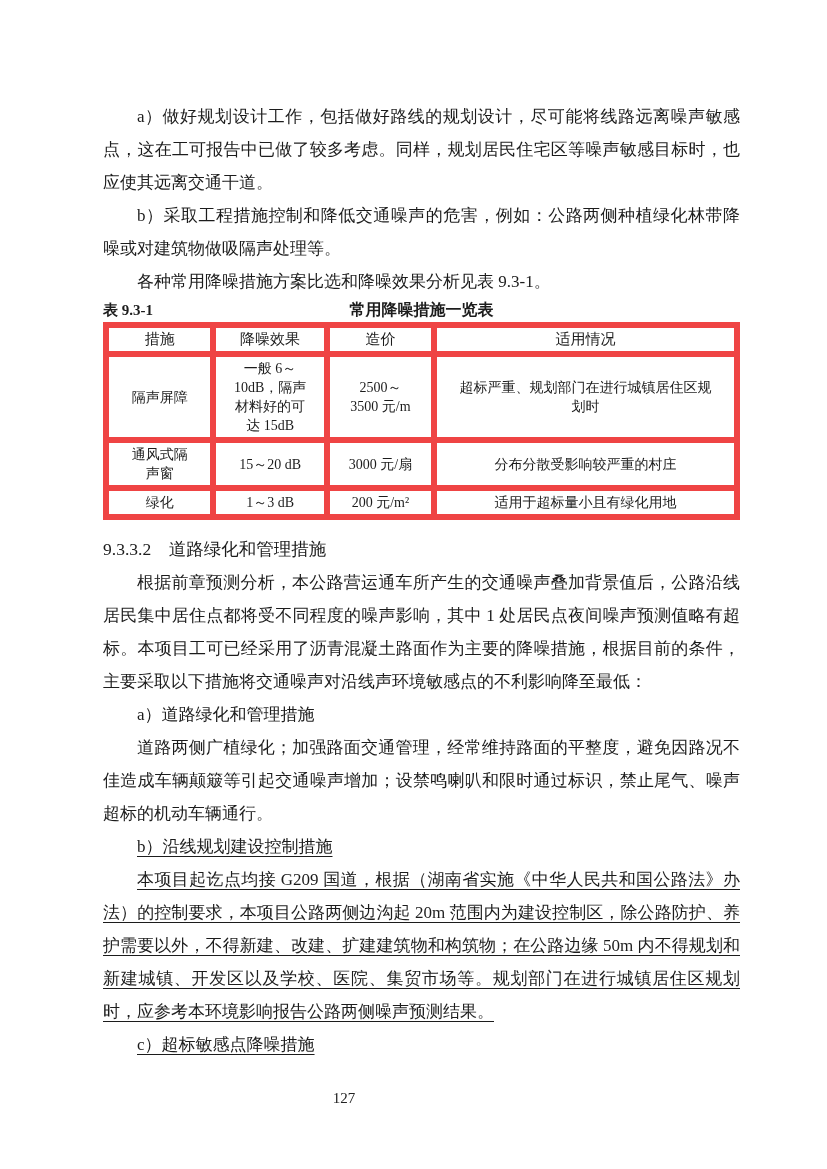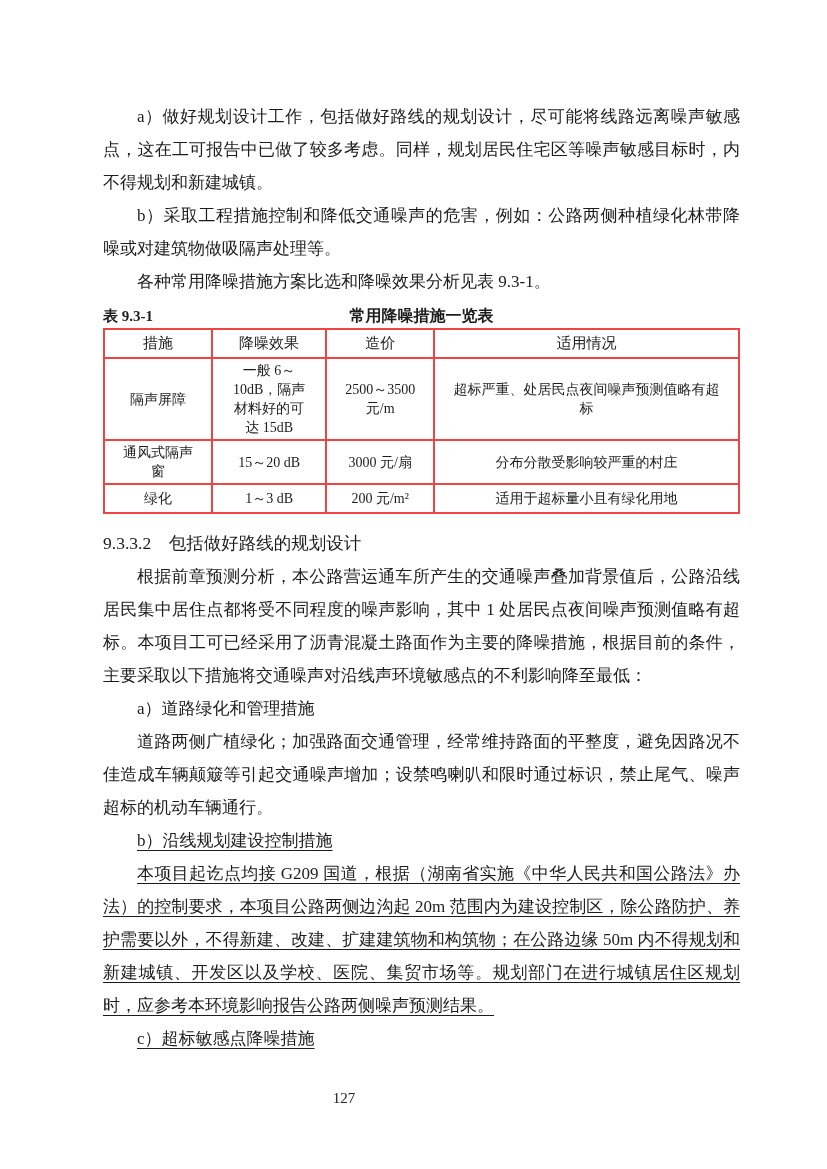--- a/index.html
+++ b/index.html
@@ -29,21 +29,21 @@
   }
   .para.underlined {
     text-decoration: underline;
     text-decoration-thickness: 1px;
     text-underline-offset: 4px;
   }
   .table-caption {
     position: relative;
     height: 24px;
     line-height: 24px;
-    margin-top: 6px;
+    margin-top: 0;
   }
   .table-caption .cap-label {
     position: absolute;
     left: 0; top: 0;
     font-size: 15px;
     font-weight: bold;
   }
   .table-caption .cap-title {
     display: block;
     text-align: center;
@@ -51,21 +51,21 @@
     font-weight: bold;
     font-family: Liberation Sans, sans-serif;
   }
   table.measures {
     width: 100%;
     border-collapse: collapse;
     table-layout: fixed;
     border: 2px solid #2a2a2a;
   }
   table.measures th, table.measures td {
-    border: 2px solid #ef4444;
+    border: 6px solid #ef4444;
     font-weight: normal;
     font-size: 14px;
     line-height: 19px;
     text-align: center;
     vertical-align: middle;
     padding: 2px 16px;
   }
   table.measures th { height: 29px; font-size: 15px; }
   table.measures tr.r0 td { height: 40px; }
   table.measures tr.r1 td, table.measures tr.r2 td, table.measures tr.r3 td { height: 29px; }
@@ -84,21 +84,21 @@
     font-size: 15px;
     color: #222;
   }
 </style>
 </head>
 <body>
 
 <div class="page">
   <div class="content">
 
-    <p class="para">a）做好规划设计工作，包括做好路线的规划设计，尽可能将线路远离噪声敏感点，这在工可报告中已做了较多考虑。同样，规划居民住宅区等噪声敏感目标时，内不得规划和新建城镇。</p>
+    <p class="para">a）做好规划设计工作，包括做好路线的规划设计，尽可能将线路远离噪声敏感点，这在工可报告中已做了较多考虑。同样，规划居民住宅区等噪声敏感目标时，也应使其远离交通干道。</p>
     <p class="para">b）采取工程措施控制和降低交通噪声的危害，例如：公路两侧种植绿化林带降噪或对建筑物做吸隔声处理等。</p>
     <p class="para">各种常用降噪措施方案比选和降噪效果分析见表 9.3-1。</p>
 
     <div class="table-caption">
       <span class="cap-label">表 9.3-1</span>
       <span class="cap-title">常用降噪措施一览表</span>
     </div>
 
     <table class="measures">
       <colgroup>
@@ -111,38 +111,38 @@
         <tr>
           <th>措施</th>
           <th>降噪效果</th>
           <th>造价</th>
           <th>适用情况</th>
         </tr>
         <tr class="r0">
           <td>隔声屏障</td>
           <td>一般 6～10dB，隔声材料好的可达 15dB</td>
           <td>2500～3500 元/m</td>
-          <td>超标严重、处居民点夜间噪声预测值略有超标</td>
+          <td>超标严重、规划部门在进行城镇居住区规划时</td>
         </tr>
         <tr class="r2">
           <td>通风式隔声窗</td>
           <td>15～20 dB</td>
           <td>3000 元/扇</td>
           <td>分布分散受影响较严重的村庄</td>
         </tr>
         <tr class="r3">
           <td>绿化</td>
           <td>1～3 dB</td>
           <td>200 元/m²</td>
           <td>适用于超标量小且有绿化用地</td>
         </tr>
       </tbody>
     </table>
 
-    <p class="section-heading">9.3.3.2　包括做好路线的规划设计</p>
+    <p class="section-heading">9.3.3.2　道路绿化和管理措施</p>
 
     <p class="para">根据前章预测分析，本公路营运通车所产生的交通噪声叠加背景值后，公路沿线居民集中居住点都将受不同程度的噪声影响，其中 1 处居民点夜间噪声预测值略有超标。本项目工可已经采用了沥青混凝土路面作为主要的降噪措施，根据目前的条件，主要采取以下措施将交通噪声对沿线声环境敏感点的不利影响降至最低：</p>
     <p class="para">a）道路绿化和管理措施</p>
     <p class="para">道路两侧广植绿化；加强路面交通管理，经常维持路面的平整度，避免因路况不佳造成车辆颠簸等引起交通噪声增加；设禁鸣喇叭和限时通过标识，禁止尾气、噪声超标的机动车辆通行。</p>
     <p class="para underlined">b）沿线规划建设控制措施</p>
     <p class="para underlined">本项目起讫点均接 G209 国道，根据（湖南省实施《中华人民共和国公路法》办法）的控制要求，本项目公路两侧边沟起 20m 范围内为建设控制区，除公路防护、养护需要以外，不得新建、改建、扩建建筑物和构筑物；在公路边缘 50m 内不得规划和新建城镇、开发区以及学校、医院、集贸市场等。规划部门在进行城镇居住区规划时，应参考本环境影响报告公路两侧噪声预测结果。</p>
     <p class="para underlined">c）超标敏感点降噪措施</p>
 
   </div>
 

